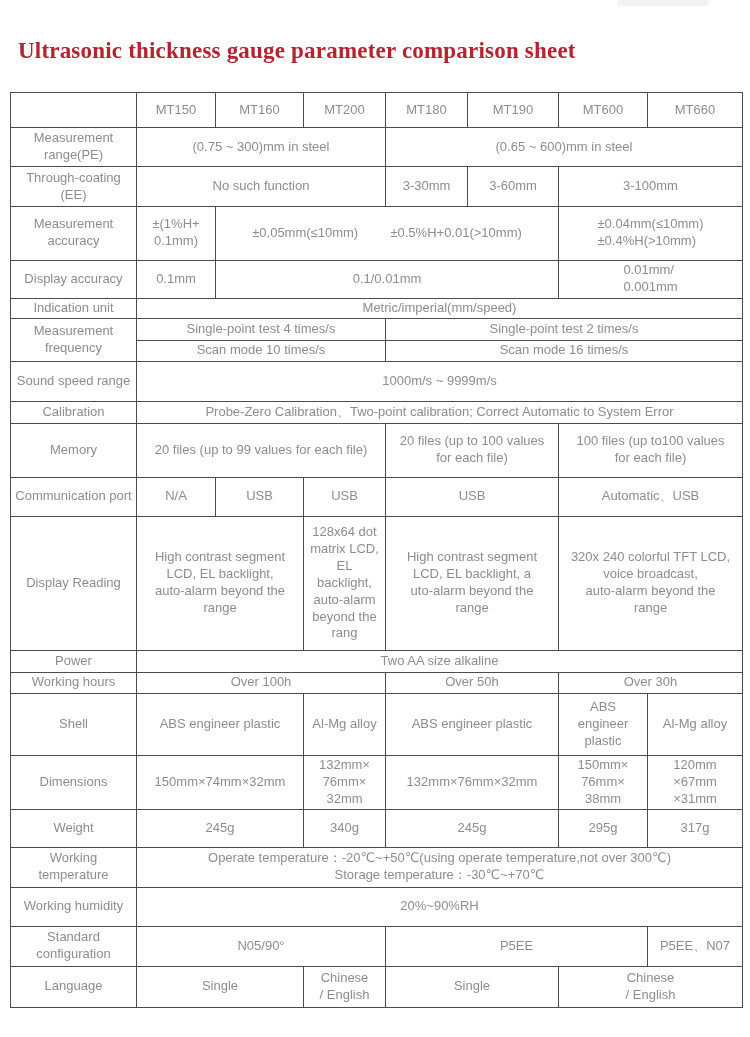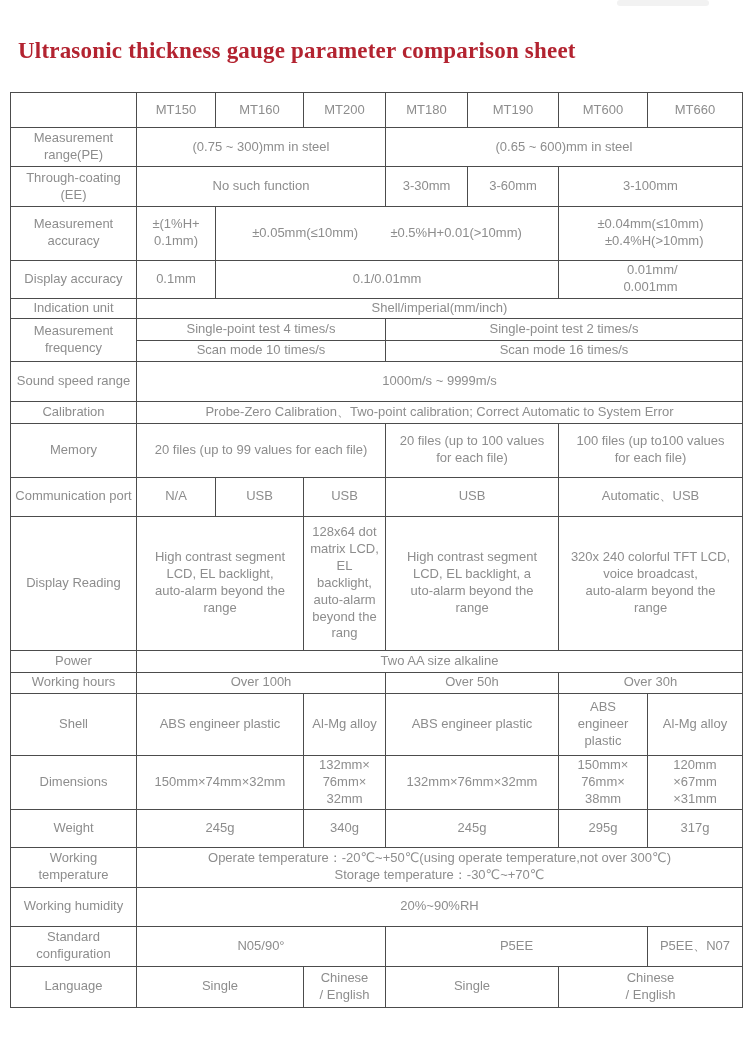--- a/index.html
+++ b/index.html
@@ -6,21 +6,21 @@
   body{width:750px;height:1037px;position:relative;font-family:"Liberation Sans","DejaVu Sans",sans-serif;}
   .smudge{position:absolute;top:0;left:617px;width:92px;height:6px;background:#f2f2f2;border-radius:3px;}
   .title{font-family:"Liberation Serif","DejaVu Serif",serif;font-weight:bold;font-size:23px;color:#b32330;margin:38px 0 16px 18px;letter-spacing:0.2px;}
   table.sheet{border-collapse:collapse;table-layout:fixed;margin:28px 1px 0 10px;width:732px;color:#8d8d8d;font-size:13px;line-height:1.3;}
   table.sheet td{border:1px solid #4c4c4c;text-align:center;vertical-align:middle;padding:1px 4px;white-space:pre-line;overflow:hidden;}
   td.lab{text-align:left;padding-left:6px;}
   td.lt{text-align:left;padding-left:8px;}
   td.nw{white-space:nowrap;padding:1px 2px;}
   td.indent{text-align:left;padding-left:48px;}
   .pair{display:flex;justify-content:space-evenly;width:100%;}
-  .cl{display:inline-block;text-align:right;}
+  .cl{display:inline-block;text-align:left;}
   tr.rh-disp td{padding:2px 5px;}
 </style>
 </head>
 <body>
 
 <div class="smudge"></div>
 
 <h1 class="title">Ultrasonic thickness gauge parameter comparison sheet</h1>
 
 <table class="sheet">
@@ -78,21 +78,21 @@
   <tr style="height:38px">
     <td class="lab">Display accuracy</td>
     <td>0.1mm</td>
     <td colspan="4">0.1/0.01mm</td>
     <td colspan="2"><span class="cl">0.01mm/
 0.001mm</span></td>
   </tr>
 
   <tr style="height:20px">
     <td class="lab">Indication unit</td>
-    <td colspan="7">Shell/imperial(mm/inch)</td>
+    <td colspan="7">Metric/imperial(mm/speed)</td>
   </tr>
 
   <tr style="height:22px">
     <td class="lab" rowspan="2">Measurement frequency</td>
     <td colspan="3">Single-point test 4 times/s</td>
     <td colspan="4">Single-point test 2 times/s</td>
   </tr>
   <tr style="height:21px">
     <td colspan="3">Scan mode 10 times/s</td>
     <td colspan="4">Scan mode 16 times/s</td>

